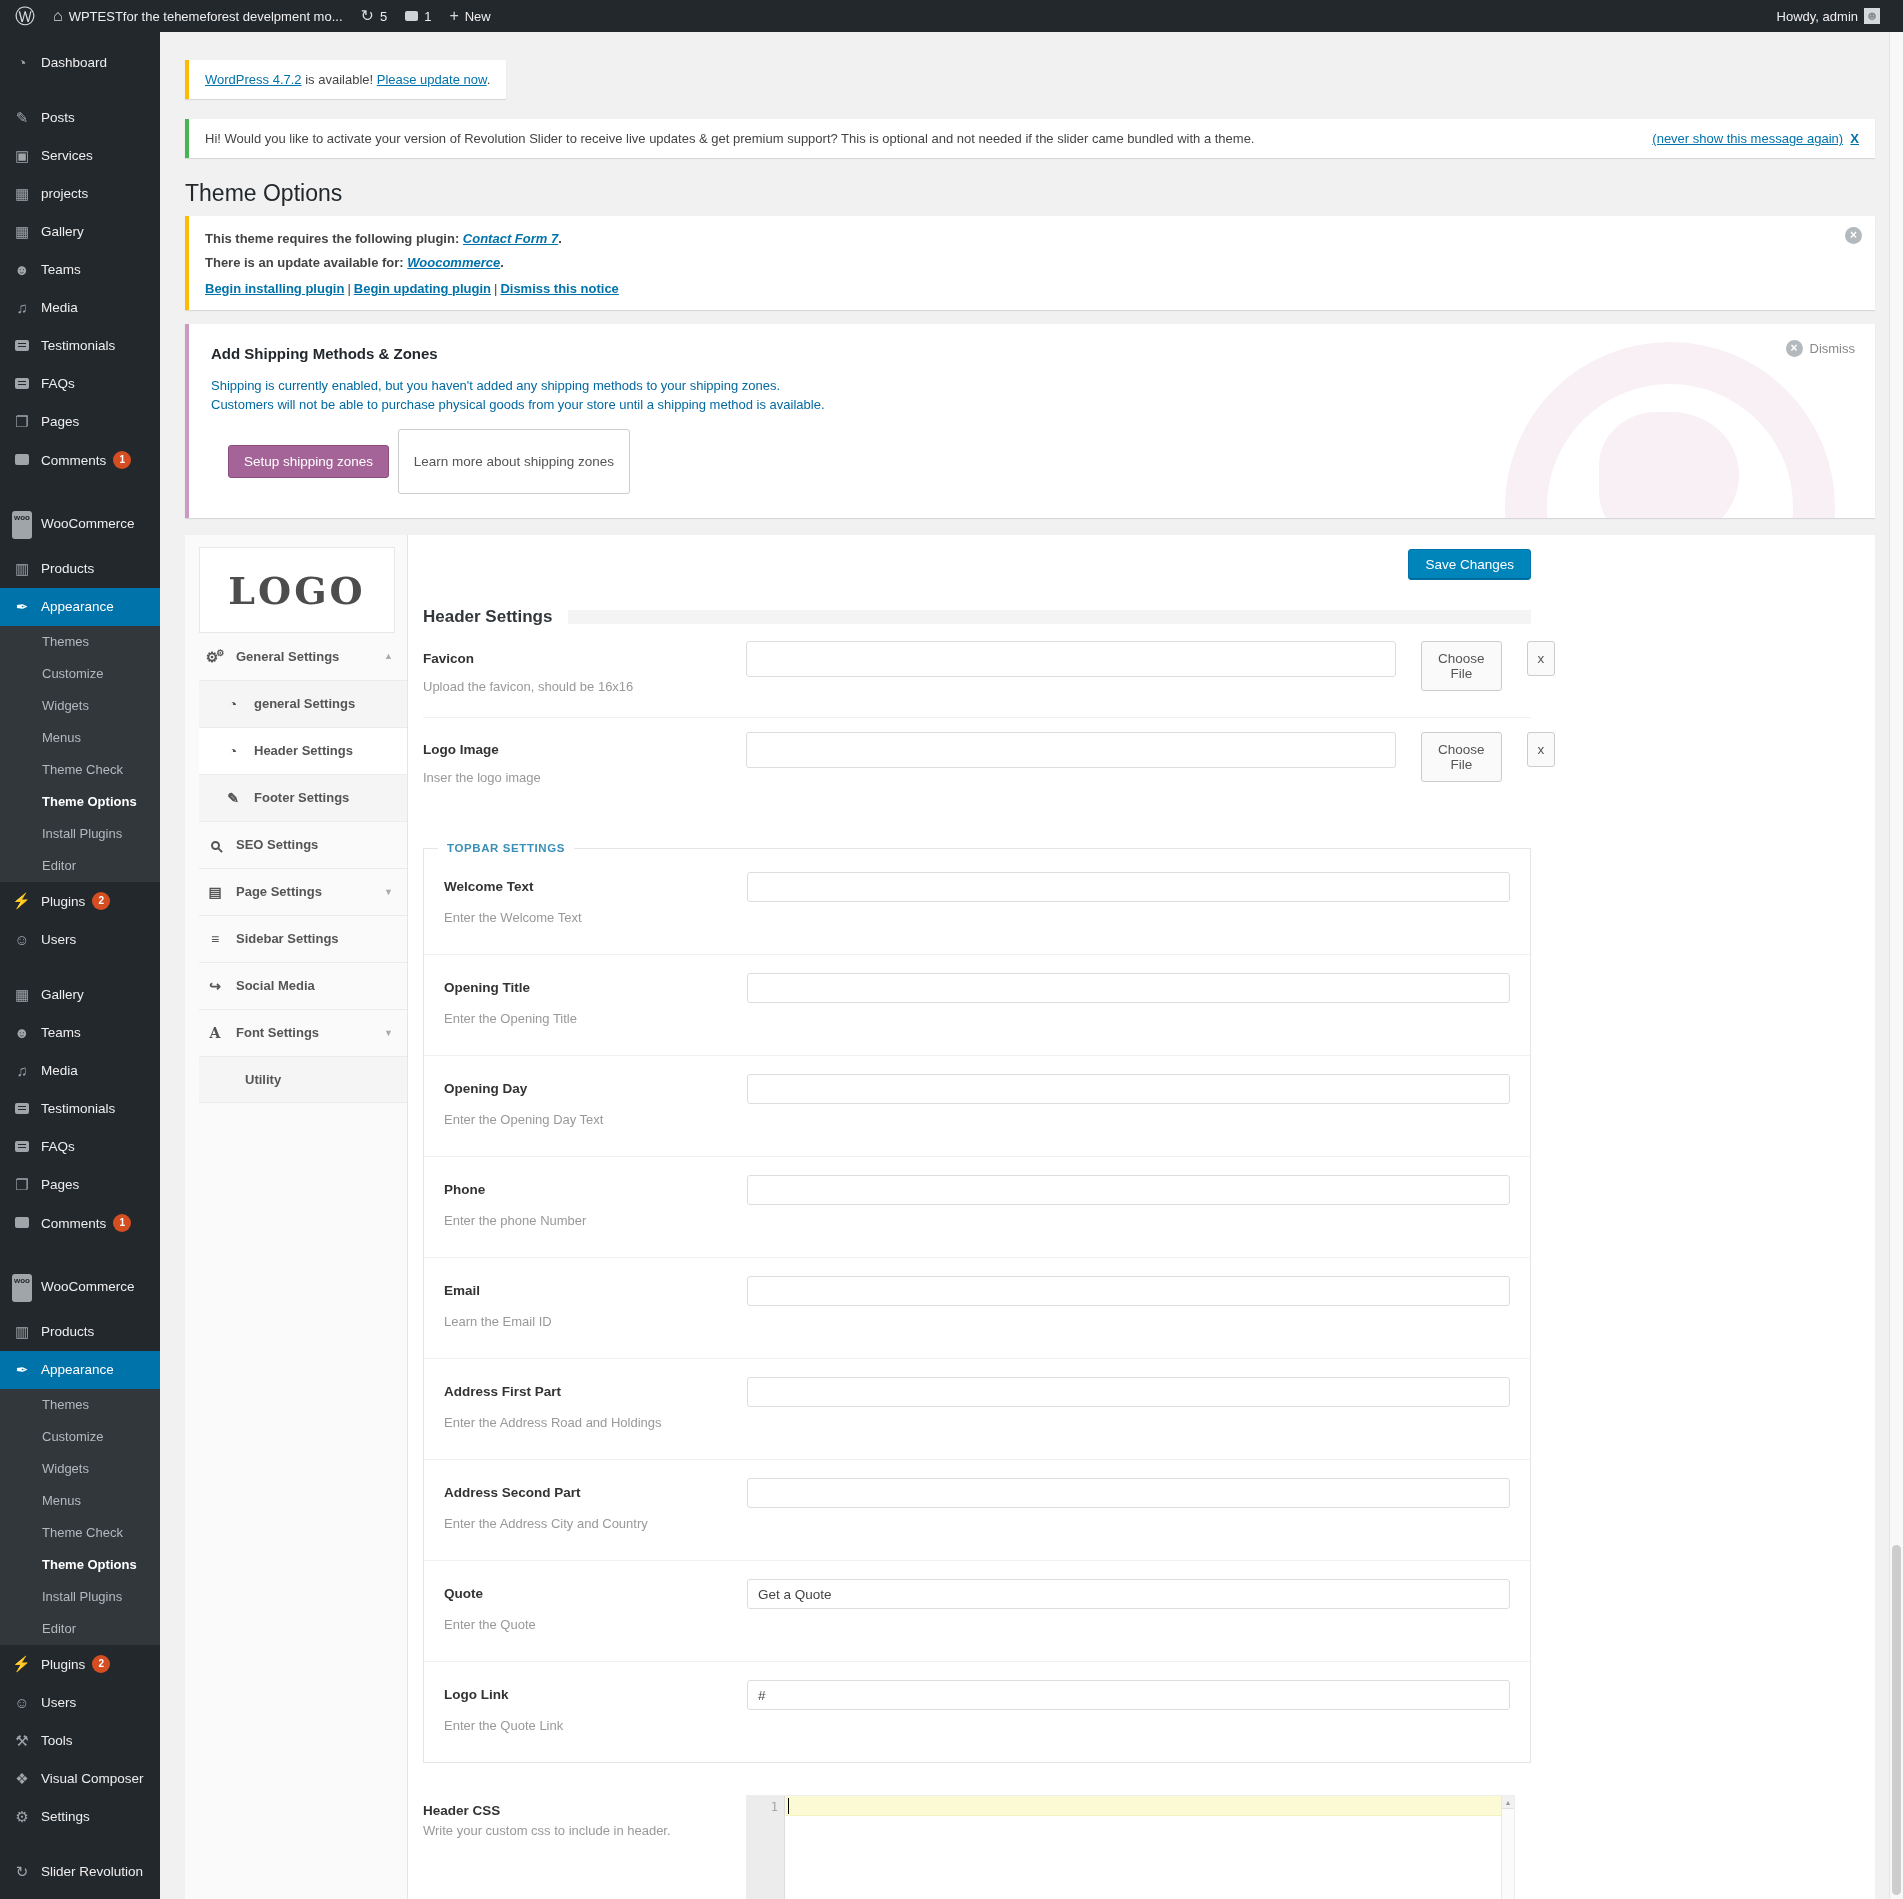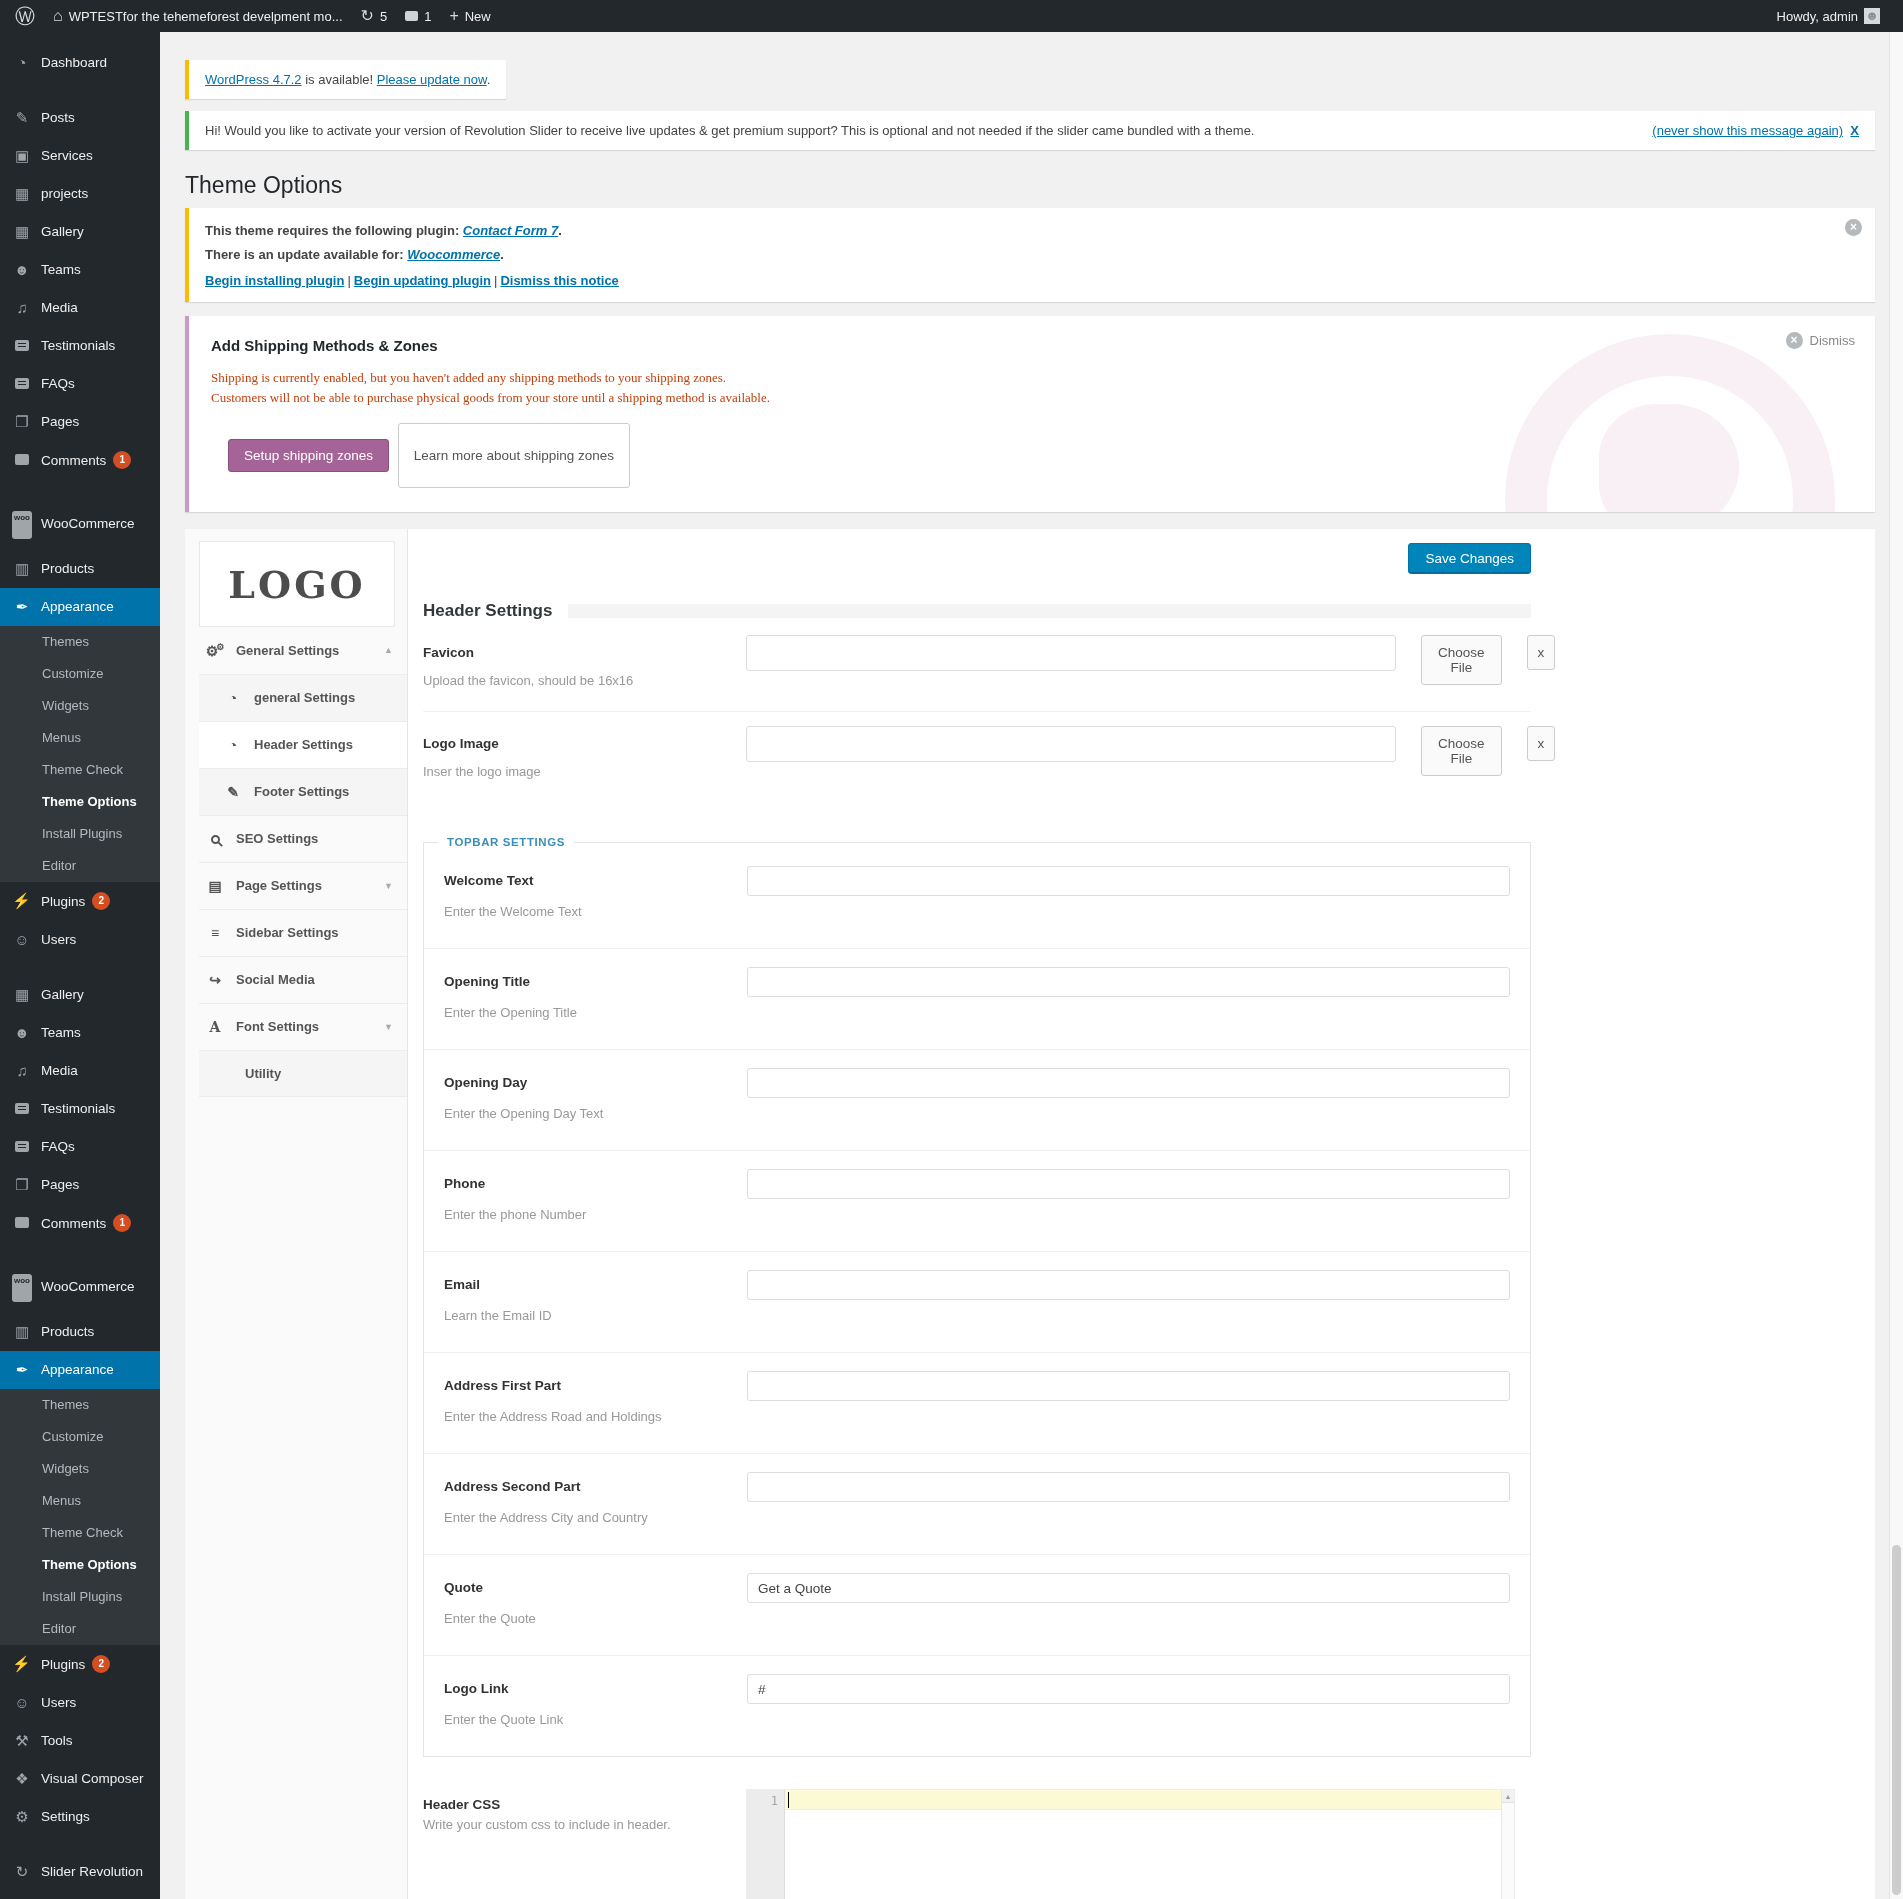--- a/index.html
+++ b/index.html
@@ -40,36 +40,36 @@
   .i-bub.lines::before { content:""; position:absolute; left:3px; top:3px; width:8px; height:1px; background:#23282d; box-shadow:0 3px 0 #23282d; }
   .i-woo { width:20px; height:28px; background:#a0a5aa; border-radius:3px; color:#23282d; font-size:8px; font-weight:bold; line-height:13px; text-align:center; display:inline-block; position:relative; }
   .i-woo::after { content:""; position:absolute; left:3px; bottom:-4px; border:4px solid transparent; border-top-color:#a0a5aa; border-right-width:2px; border-left-width:2px; }
   .i-collapse { display:inline-block; width:16px; height:16px; border-radius:50%; background:#a0a5aa; color:#23282d; font-size:8px; line-height:16px; text-align:center; }
   .ic-vc { color:#6fb6c9; }
 
   
   #content { flex:1; padding:0 28px 0 25px; min-width:0; }
   .update-nag {
     display:inline-block; background:#fff; border-left:4px solid #ffba00;
-    box-shadow:0 1px 1px rgba(0,0,0,.1); padding:12px 16px; margin:28px 0 0;
+    box-shadow:0 1px 1px rgba(0,0,0,.1); padding:12px 16px; margin:28px 0 8px;
   }
   .notice { background:#fff; border-left:4px solid #46b450; box-shadow:0 1px 1px rgba(0,0,0,.1); position:relative; }
   .notice.green { margin-top:12px; padding:12px 16px; display:flex; justify-content:space-between; gap:30px; align-items:center; }
   .never-show { white-space:nowrap; color:#0073aa; }
   h1.page-title { font-size:23px; font-weight:normal; color:#23282d; margin:21px 0 8px; line-height:29px; }
   .notice.yellow { border-left-color:#ffba00; margin-top:8px; padding:6px 40px 14px 16px; }
   .notice.yellow p { margin:9px 0; font-weight:bold; color:#444; }
   .plug-link { font-style:italic; font-weight:bold; }
   .actions { margin-top:11px; font-weight:bold; }
   .actions .sep { color:#444; font-weight:normal; padding:0 3px; }
   .circle-x { display:inline-block; width:17px; height:17px; border-radius:50%; background:#b4b9be; color:#fff; font-size:12px; font-weight:bold; line-height:17px; text-align:center; cursor:pointer; }
   .corner-dismiss { position:absolute; top:11px; right:13px; }
   .notice.purple { border-left-color:#cc99c2; margin-top:14px; padding:18px 22px 24px; overflow:hidden; }
   .notice.purple h3 { margin:3px 0 16px; font-size:15px; color:#23282d; }
-  .notice.purple p { margin:4px 0; color:#c2410c; position:relative; z-index:2;font-family:Liberation Serif, serif; }
+  .notice.purple p { margin:4px 0; color:#0369a1; position:relative; z-index:2; }
   .ship-buttons { margin-top:17px; position:relative; z-index:2; }
   .btn { border-radius:3px; font-size:13.5px; cursor:pointer; font-family:"Liberation Sans",sans-serif;margin-left:17px; }
   .btn-purple { background:#a46497; border:1px solid #8a4f7f; color:#fff; padding:8px 15px; }
   .btn-plain { background:#fff; border:1px solid #ccc; color:#555; padding:24px 15px; margin-left:5px; }
   .ship-dismiss { position:absolute; top:16px; right:20px; color:#888; display:flex; align-items:center; gap:7px; z-index:3; cursor:pointer; }
   .watermark { position:absolute; right:40px; top:18px; width:330px; height:330px; border:42px solid #f8f0f5; border-radius:50%; z-index:1; }
   .watermark::after { content:""; position:absolute; left:52px; top:28px; width:140px; height:130px; background:#f8f0f5; border-radius:46% 54% 58% 42%; }
 
   
   #panel { display:flex; margin-top:17px; min-height:1345px; background:#fff; }

